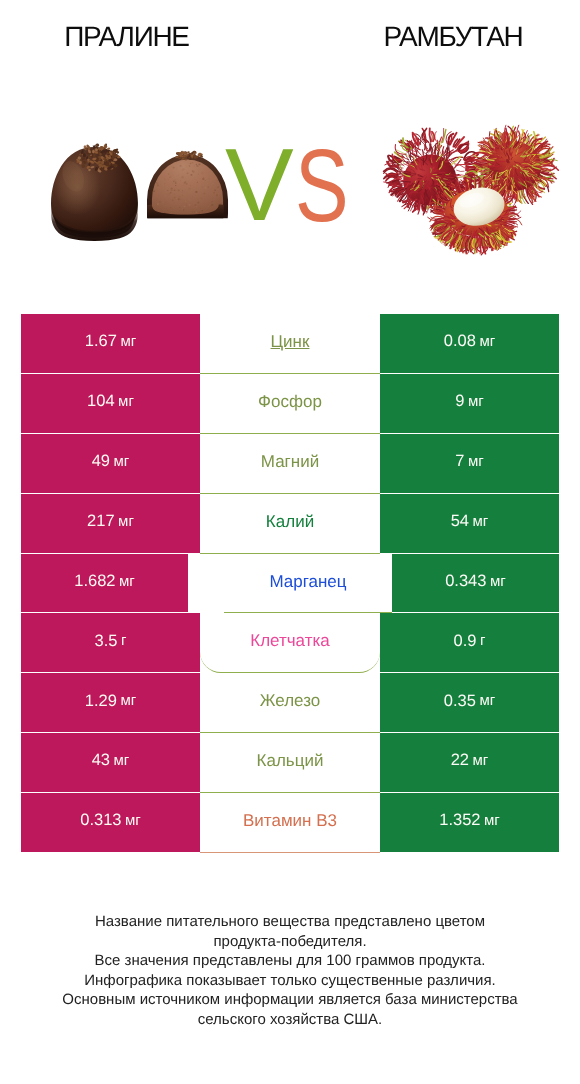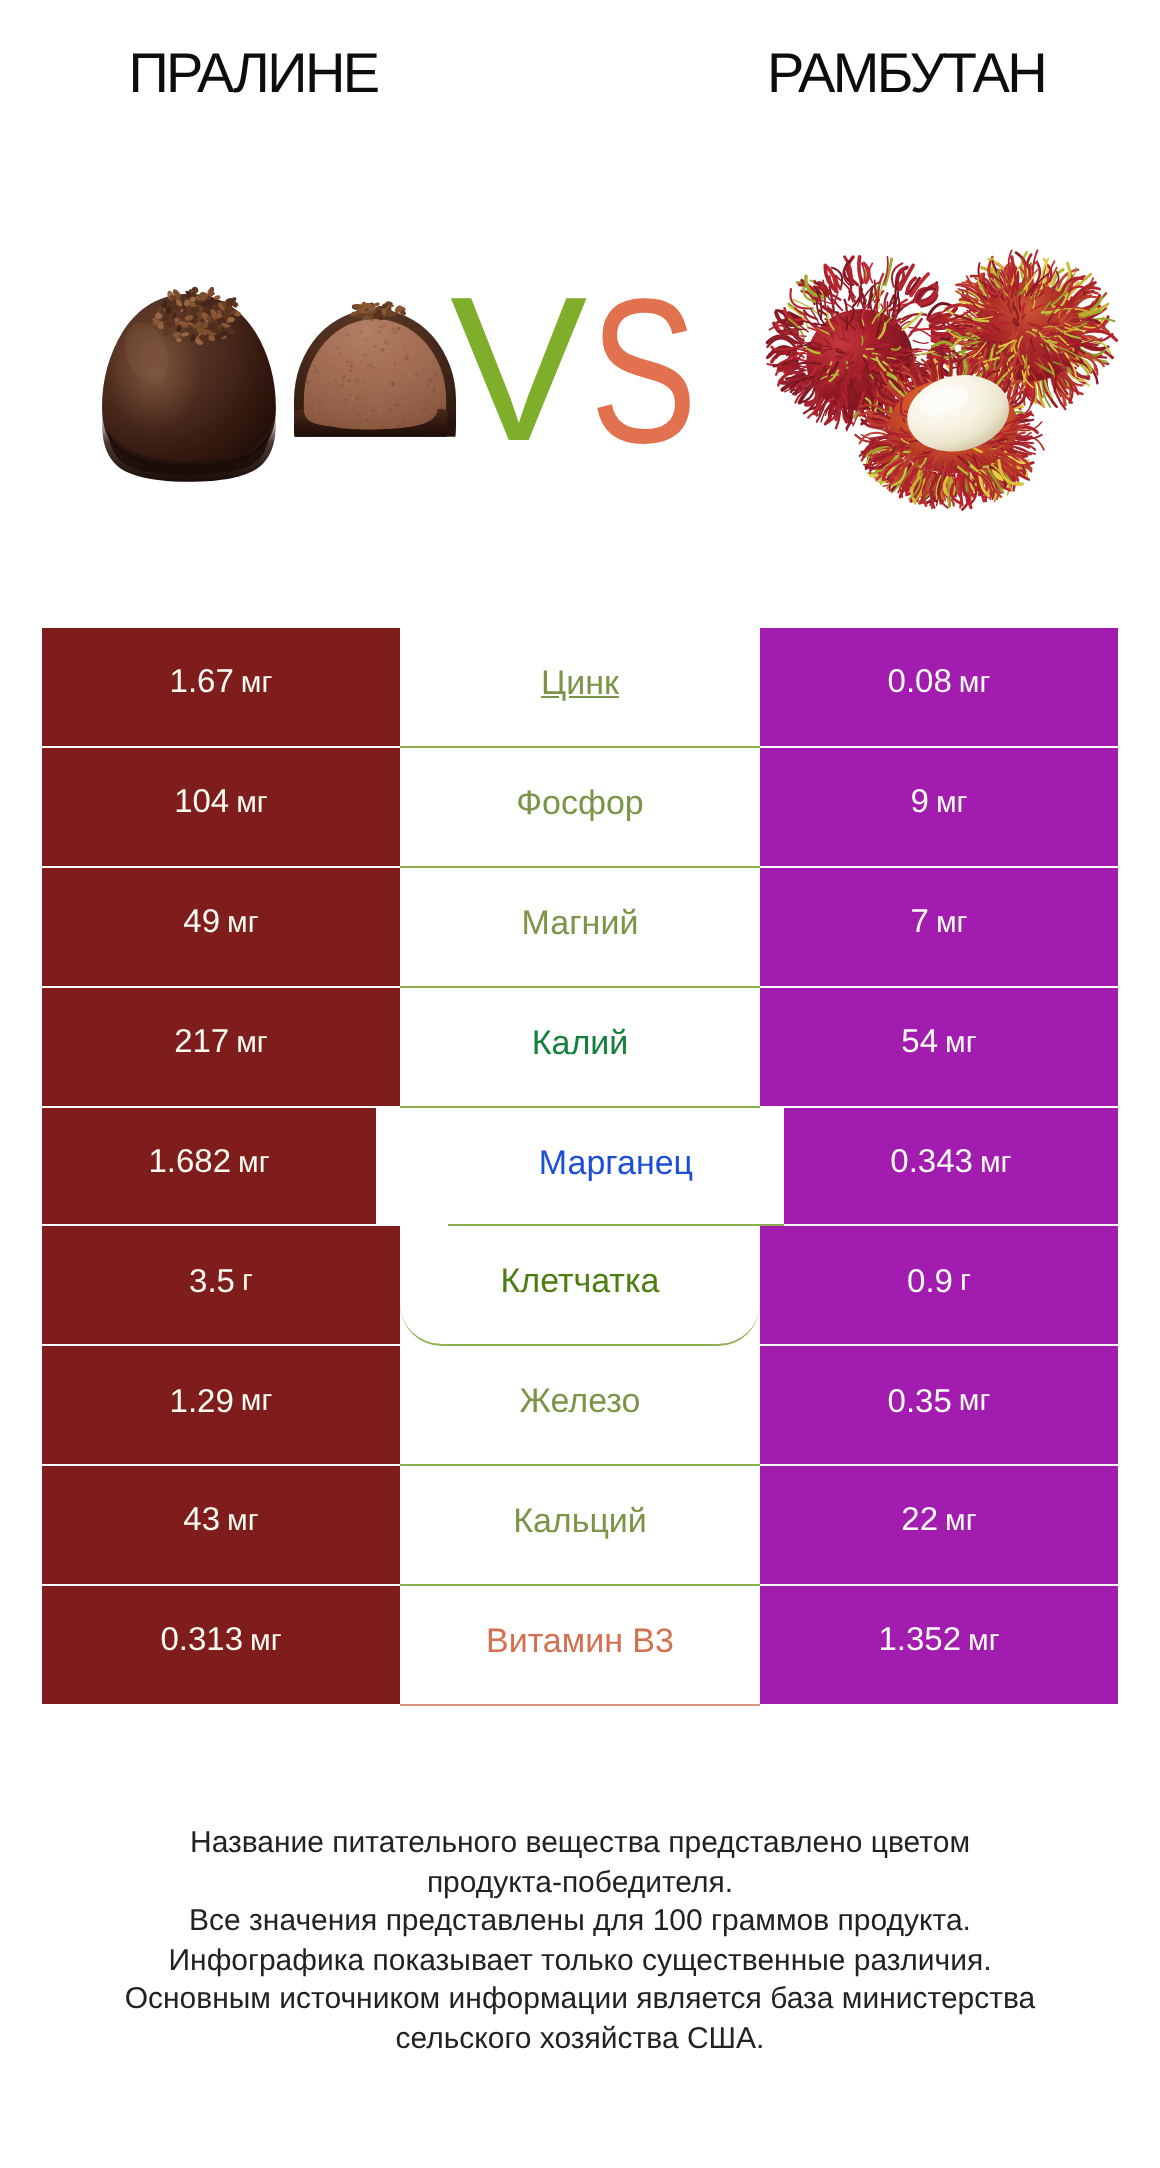--- a/index.html
+++ b/index.html
@@ -11,26 +11,26 @@
   .art-praline{position:absolute;left:46px;top:141px;width:190px;height:106px;}
   .art-rambutan{position:absolute;left:372px;top:107px;width:197px;height:150px;}
   .vs{position:absolute;left:0;top:135px;transform:translateZ(0);width:580px;height:110px;font-size:103px;line-height:103px;font-weight:400;}
   .vs .v{position:absolute;left:225px;top:-2px;}
   .vs .s{position:absolute;left:295px;top:-1px;transform:scaleX(.78);transform-origin:left center;}
   .vs .v{color:#7fae2b;}
   .vs .s{color:#e2714f;}
   .cmp{position:absolute;left:21px;top:314px;width:538px;transform:translateZ(0);}
   .row{display:flex;height:59.9px;}
   .cell{display:flex;align-items:center;justify-content:center;box-sizing:border-box;line-height:1;}
-  .c-left{width:179px;background:#7f1d1d;color:#fbfbf2;border-bottom:1px solid #fff;}
+  .c-left{width:179px;background:#be185d;color:#fbfbf2;border-bottom:1px solid #fff;}
   .c-left .num,.c-right .num{position:relative;top:-2px;}
   .c-left .unit,.c-right .unit{position:relative;top:-2px;}
   .c-mid{width:180px;background:#fff;border-bottom:1px solid #8fae4e;font-size:17px;font-weight:500;}
   .c-mid span{position:relative;top:-2px;}
-  .c-right{width:179px;background:#a21caf;color:#fdfbf7;border-bottom:1px solid #fff;}
+  .c-right{width:179px;background:#15803d;color:#fdfbf7;border-bottom:1px solid #fff;}
   
   .num{font-size:16.5px;font-weight:400;}
   .unit{font-size:15px;font-weight:400;margin-left:3.5px;}
   .foot{position:absolute;left:0;top:912px;transform:translateZ(0);width:580px;text-align:center;font-size:15px;color:#222;line-height:19.6px;white-space:nowrap;}
 </style>
 </head>
 <body>
 
 <div class="page">
 
@@ -2150,21 +2150,21 @@
         <div class="cell c-right">
           <span class="num">0.343</span>
           <span class="unit">мг</span>
         </div>
       </div>
       <div class="row">
         <div class="cell c-left">
           <span class="num">3.5</span>
           <span class="unit">г</span>
         </div>
-        <div class="cell c-mid" style="color: #4d7c0f; border-bottom-color: rgb(143, 174, 78); border-radius: 21px;">
+        <div class="cell c-mid" style="color: #ec4899; border-bottom-color: rgb(143, 174, 78); border-radius: 21px;">
           <span>Клетчатка</span>
         </div>
         <div class="cell c-right">
           <span class="num">0.9</span>
           <span class="unit">г</span>
         </div>
       </div>
       <div class="row">
         <div class="cell c-left">
           <span class="num">1.29</span>

